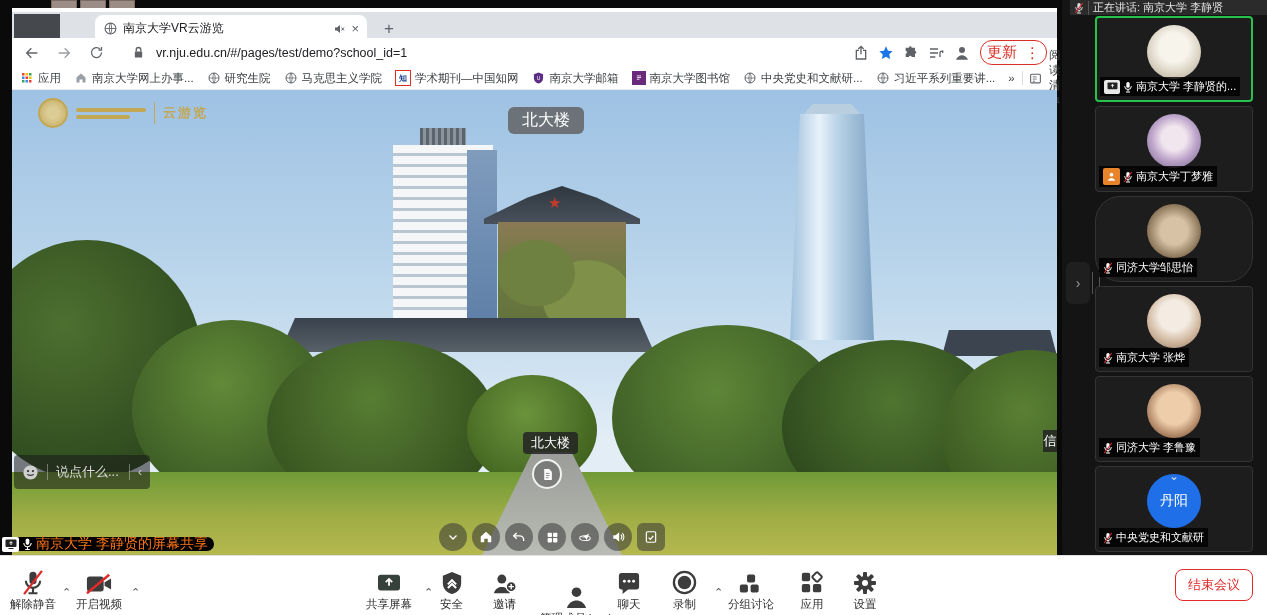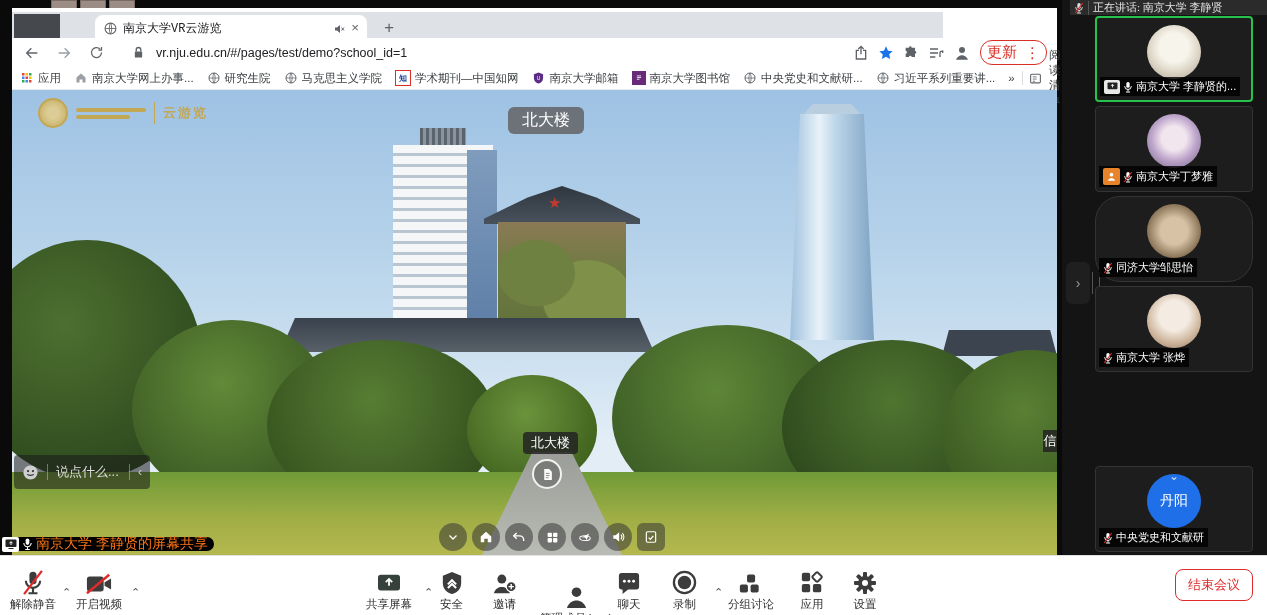--- a/index.html
+++ b/index.html
@@ -6,21 +6,21 @@
   body{width:1267px;height:615px;font-family:"Liberation Sans","DejaVu Sans",sans-serif;overflow:hidden;}
   #stage{position:relative;width:1267px;height:615px;background:#fff;overflow:hidden;}
   .abs{position:absolute;}
 
   
   #share-area{left:0;top:0;width:1062px;height:555px;background:#0a0a0a;}
   .top-remnant{top:0;height:7px;background:#9b8d85;border:1px solid #7a6a60;}
 
   
   #browser{left:12px;top:8px;width:1045px;height:547px;background:#fff;}
-  #tabstrip{left:0;top:4px;width:931px;height:30px;background:#dee1e6;font-family:Liberation Mono, monospace;}
+  #tabstrip{left:0;top:4px;width:1045px;height:30px;background:#dee1e6;}
   #tab-dark-block{left:2px;top:2px;width:46px;height:28px;background:#45484c;}
   #active-tab{left:83px;top:3px;width:272px;height:27px;background:#fff;border-radius:8px 8px 0 0;display:flex;align-items:center;padding:0 8px;box-sizing:border-box;gap:6px;}
   #tab-title{font-size:12px;color:#202124;flex:1;white-space:nowrap;overflow:hidden;}
   #new-tab-btn{left:366px;top:6px;width:22px;height:22px;color:#5f6368;font-size:17px;line-height:22px;text-align:center;}
   #navbar{left:0;top:30px;width:1045px;height:29px;background:#fff;display:flex;align-items:center;}
   .nav-ic{width:24px;height:24px;margin-left:8px;display:flex;align-items:center;justify-content:center;color:#5f6368;}
   #url-text{font-size:12.5px;color:#202124;margin-left:6px;white-space:nowrap;}
   #nav-right{margin-left:auto;display:flex;align-items:center;gap:9px;padding-right:10px;}
   #update-pill{border:1.5px solid #d93025;border-radius:12px;color:#d93025;font-size:15px;padding:2px 6px;display:flex;align-items:center;gap:8px;}
   #bookmarks{left:0;top:59px;width:1045px;height:23px;background:#fff;border-bottom:1px solid #e8eaed;display:flex;align-items:center;padding-left:8px;box-sizing:border-box;}
@@ -71,21 +71,21 @@
 
   #chat-bar{left:2px;top:365px;width:136px;height:34px;background:rgba(25,25,25,.55);border-radius:4px;display:flex;align-items:center;gap:8px;padding:0 8px;box-sizing:border-box;color:#e8e8e8;}
   #chat-bar .ph{font-size:13px;color:#ddd;flex:1;}
   #chat-bar .csep{width:1px;height:16px;background:rgba(255,255,255,.35);}
   #chat-collapse{color:#ccc;font-size:12px;}
 
   #share-banner{left:0;top:537px;height:14px;background:#000;display:flex;align-items:center;gap:3px;padding:0 6px 0 2px;color:#f97316;font-size:14px;white-space:nowrap;border-radius:9px;}
 
   
   #sidebar{left:1062px;top:0;width:205px;height:555px;background:#141414;}
-  #speaking-banner{left:8px;top:0;width:197px;height:15px;background:#2b2b2b;display:flex;align-items:center;gap:4px;padding:0 4px;box-sizing:border-box;color:#e6e6e6;font-size:11px;overflow:hidden;white-space:nowrap;font-family:Liberation Serif, serif;}
+  #speaking-banner{left:8px;top:0;width:197px;height:15px;background:#2b2b2b;display:flex;align-items:center;gap:4px;padding:0 4px;box-sizing:border-box;color:#e6e6e6;font-size:11px;overflow:hidden;white-space:nowrap;}
   #panel-handle{left:4px;top:262px;width:24px;height:42px;background:#1f1f1f;border-radius:6px;color:#9a9a9a;display:flex;align-items:center;justify-content:center;font-size:14px;}
   #panel-grip{left:30px;top:272px;width:6px;height:22px;border-left:1px solid #555;border-right:1px solid #555;}
   .tile{left:33px;width:158px;height:86px;background:#1d1d1d;border:1px solid #343434;border-radius:4px;box-sizing:border-box;}
   .tile.active{border:2px solid #27c24c;}
   .tile .av{position:absolute;left:50%;top:7px;transform:translateX(-50%);width:54px;height:54px;border-radius:50%;}
   .namebar{position:absolute;left:3px;bottom:4px;display:flex;align-items:center;gap:3px;background:rgba(0,0,0,.8);padding:2px 4px;color:#fff;font-size:11px;white-space:nowrap;max-width:150px;overflow:hidden;box-sizing:border-box;}
   .badge-orange{width:17px;height:17px;background:#e8832a;border-radius:2px;display:flex;align-items:center;justify-content:center;}
   .badge-share{width:16px;height:14px;background:#e8e8e8;border-radius:2px;display:flex;align-items:center;justify-content:center;}
   .av-p0{background:radial-gradient(circle at 50% 42%,#f7f4ec 0 35%,#ddd6c6 60%,#a49d8e);}
   .av-p1{background:radial-gradient(circle at 50% 45%,#f2e6ee 0 30%,#bfa7cc 55%,#6e5a80);}
@@ -496,20 +496,34 @@
               <rect x="8" y="2" width="8" height="14" rx="4" fill="#fff"></rect>
               <path d="M4 12a8 8 0 0 0 16 0" stroke="#fff" stroke-width="2.4" fill="none"></path>
               <path d="M12 20v5M7 26h10" stroke="#fff" stroke-width="2.4"></path>
               <path d="M3 26L21 2" stroke="#e02b2b" stroke-width="2.6"></path>
             </svg>
         </span>
         <span>南京大学 张烨</span>
       </div>
     </div>
 
+    <div class="abs tile" style="top:376px;">
+      <div class="av av-p4"></div>
+      <div class="namebar">
+        <span>
+          <svg width="10" height="12" viewBox="0 0 24 28">
+              <rect x="8" y="2" width="8" height="14" rx="4" fill="#fff"></rect>
+              <path d="M4 12a8 8 0 0 0 16 0" stroke="#fff" stroke-width="2.4" fill="none"></path>
+              <path d="M12 20v5M7 26h10" stroke="#fff" stroke-width="2.4"></path>
+              <path d="M3 26L21 2" stroke="#e02b2b" stroke-width="2.6"></path>
+            </svg>
+        </span>
+        <span>同济大学 李鲁豫</span>
+      </div>
+    </div>
 
     <div class="abs tile" style="top:466px;">
       <div id="more-chevron">⌄</div>
       <div class="av av-p5">
           <span>丹阳</span>
         </div>
       <div class="namebar">
         <span>
           <svg width="10" height="12" viewBox="0 0 24 28">
               <rect x="8" y="2" width="8" height="14" rx="4" fill="#fff"></rect>

